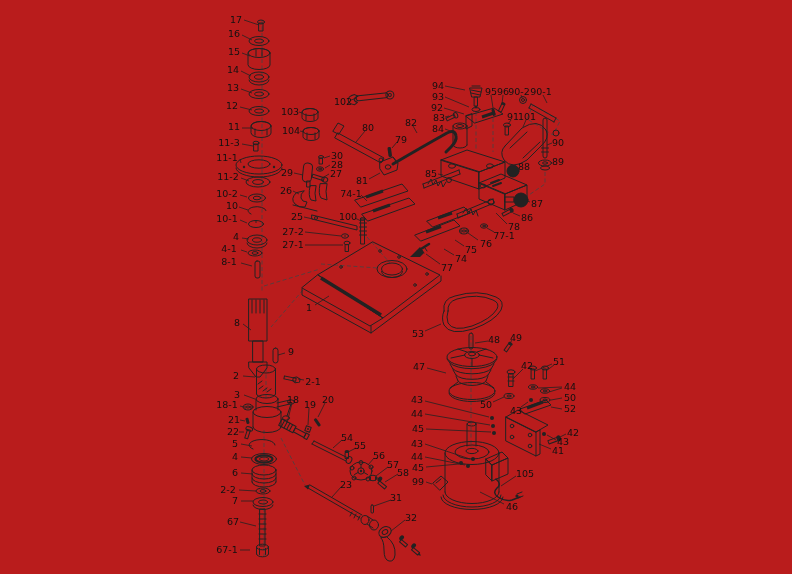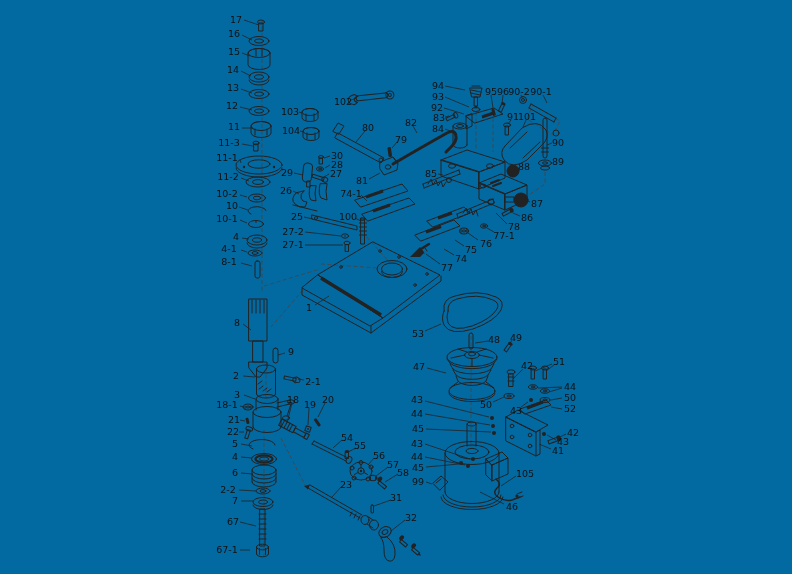--- a/index.html
+++ b/index.html
@@ -1,16 +1,16 @@
 <!DOCTYPE html>
 <html><head>
 <meta charset="utf-8">
 <style>
   html,body{margin:0;padding:0;background:#fff;}
-  #stage{position:relative;width:792px;height:574px;background:#0369a1;overflow:hidden;
+  #stage{position:relative;width:792px;height:574px;background:#b91c1c;overflow:hidden;
          font-family:"DejaVu Sans",sans-serif;}
   svg{position:absolute;left:0;top:0;}
   .ln{fill:none;stroke:#222;stroke-width:1;stroke-linecap:round;stroke-linejoin:round;}
   .th{stroke-width:2;}
   .bk{fill:#222;stroke:none;}
   .sl{fill:none;stroke:#222;stroke-width:3;}
   .ds{fill:none;stroke:#444;stroke-width:0.8;stroke-dasharray:4 2.5;}
   .ldr{stroke:#222;stroke-width:0.8;}
   .lbl{font:9.5px "DejaVu Sans",sans-serif;fill:#111;}
 </style>

